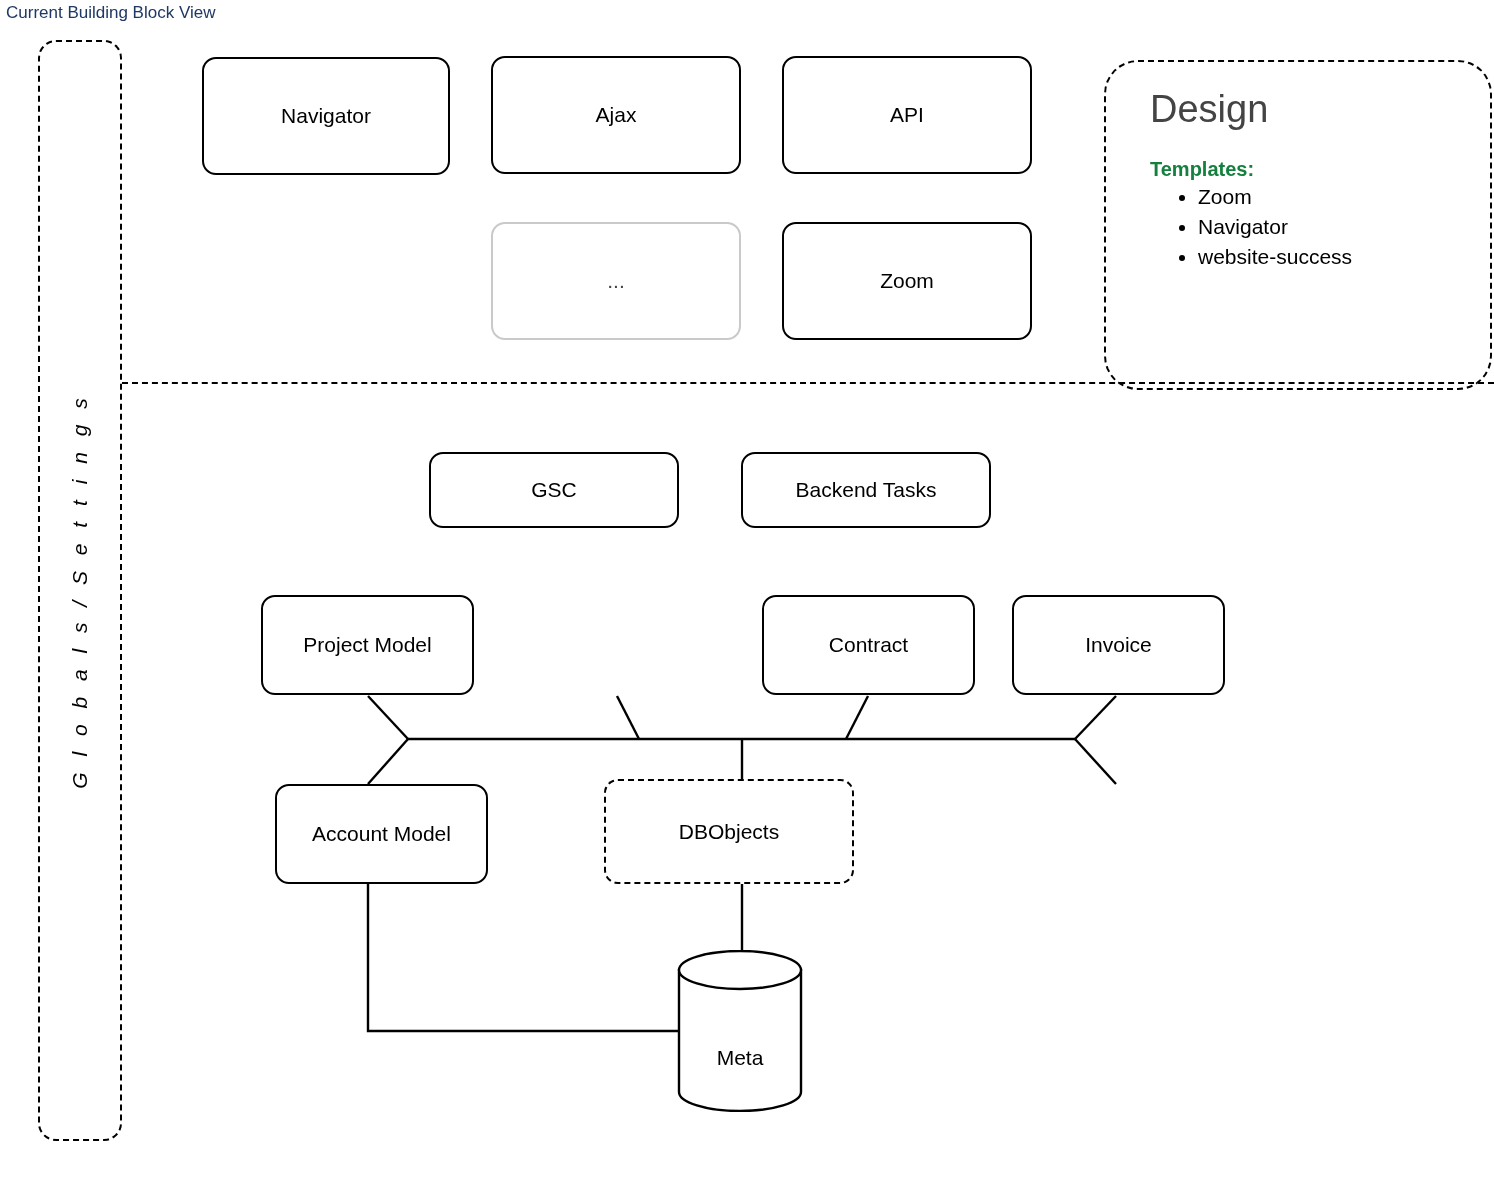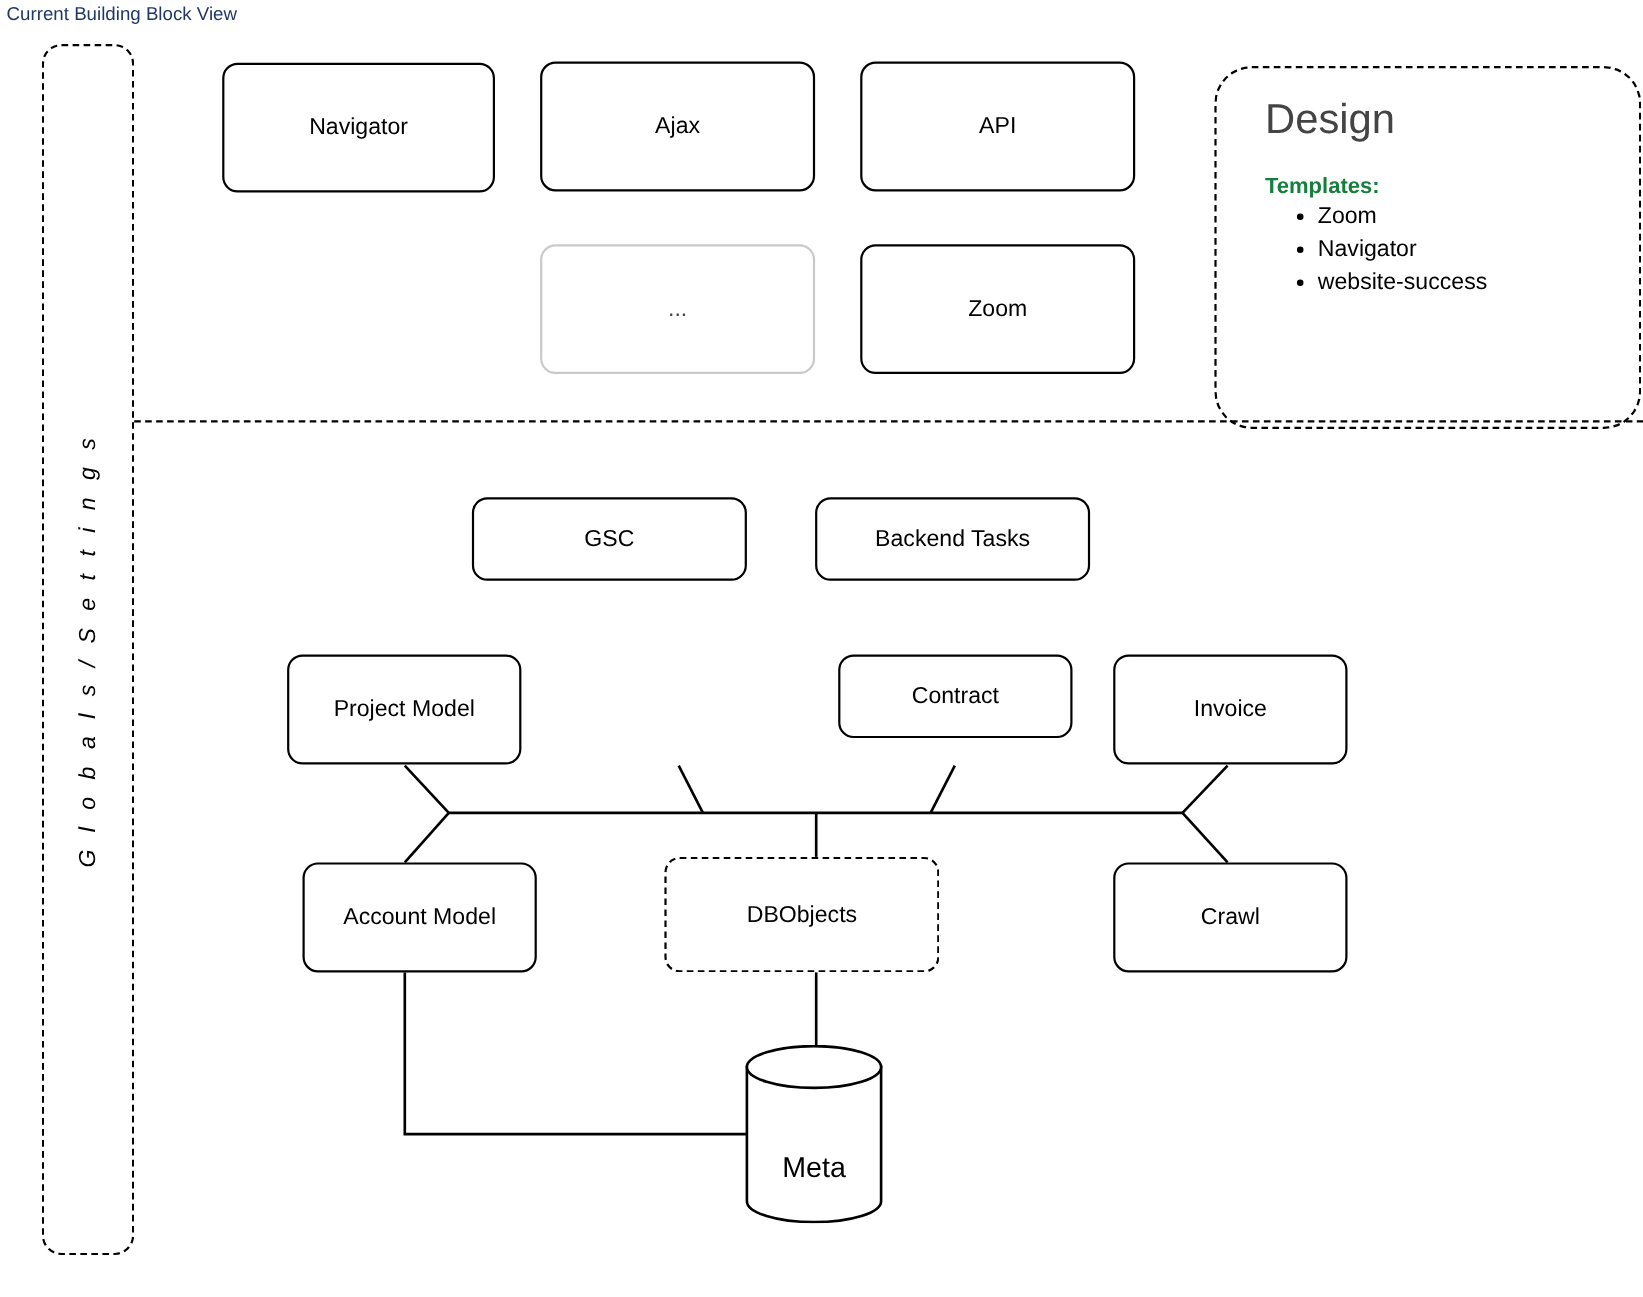--- a/index.html
+++ b/index.html
@@ -136,21 +136,21 @@
   }
 
   
   .cylinder {
     position: absolute;
   }
   .cyl-label {
     position: absolute;
     width: 100%;
     text-align: center;
-    font-size: 26px;
+    font-size: 21px;
     color: #000;
     font-family: "Liberation Sans", sans-serif;
   }
 </style>
 </head>
 <body>
 
 <div id="canvas">
 
   <div class="page-title">Current Building Block View</div>
@@ -191,35 +191,32 @@
   <div class="node" style="left:429px; top:452px; width:250px; height:76px;">
     <span>GSC</span>
   </div>
   <div class="node" style="left:741px; top:452px; width:250px; height:76px;">
     <span>Backend Tasks</span>
   </div>
 
   <div class="node" style="left:261px; top:595px; width:213px; height:100px;">
     <span>Project Model</span>
   </div>
-  <div class="node" style="left:762px; top:595px; width:213px; height:76px;">
+  <div class="node" style="left:762px; top:595px; width:213px; height:100px;">
     <span>Contract</span>
   </div>
   <div class="node" style="left:1012px; top:595px; width:213px; height:100px;">
     <span>Invoice</span>
   </div>
 
   <div class="node" style="left:275px; top:784px; width:213px; height:100px;">
     <span>Account Model</span>
   </div>
   <div class="node dashed" style="left:604px; top:779px; width:250px; height:105px;">
     <span>DBObjects</span>
-  </div>
-  <div class="node" style="left:1012px; top:784px; width:213px; height:100px;">
-    <span>Crawl</span>
   </div>
 
   <svg class="edges" viewBox="0 0 1494 1179" xmlns="http://www.w3.org/2000/svg">
     <g stroke="#000000" stroke-width="2.4" fill="none" stroke-linecap="butt">
 
       <line x1="408" y1="739" x2="1075" y2="739"></line>
 
       <line x1="368" y1="696" x2="408" y2="739"></line>
 
       <line x1="408" y1="739" x2="368" y2="784"></line>

